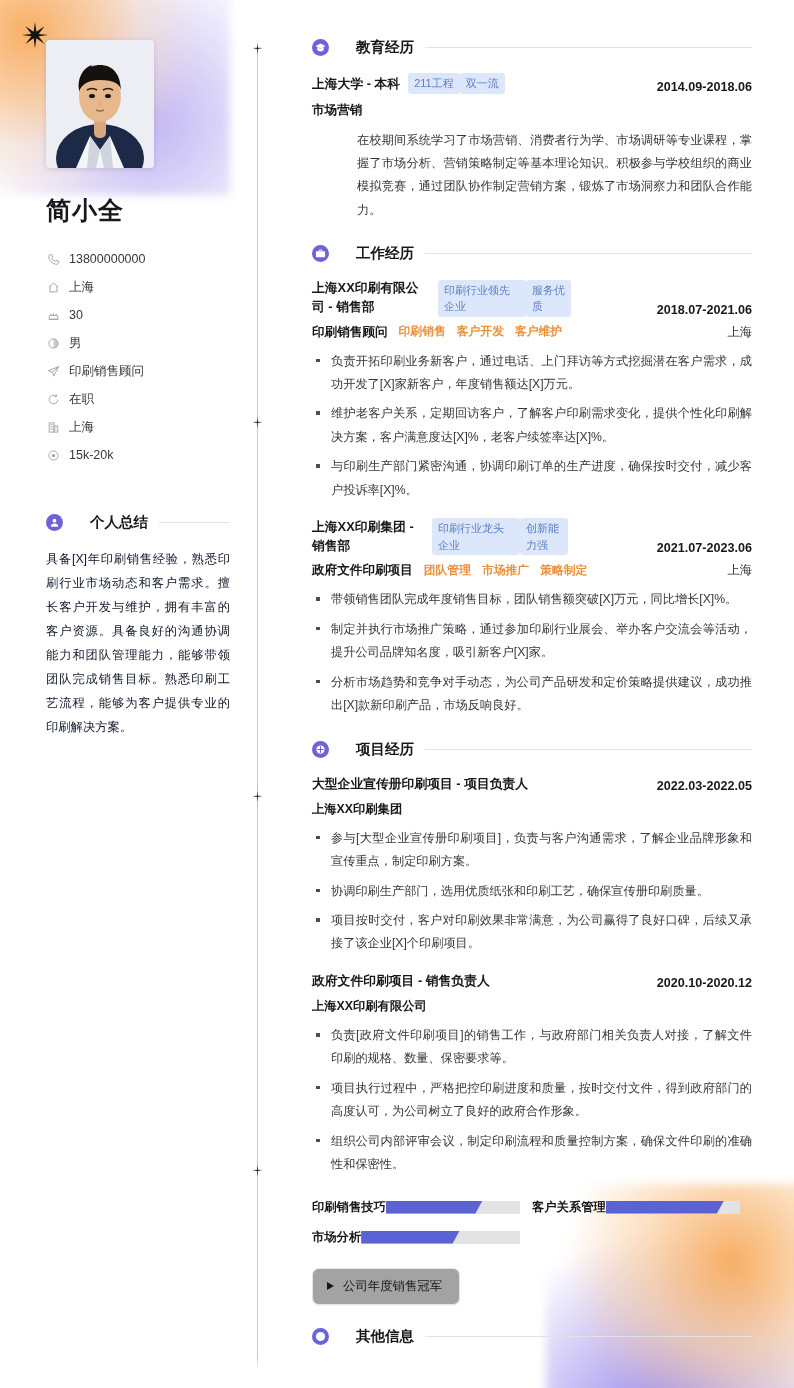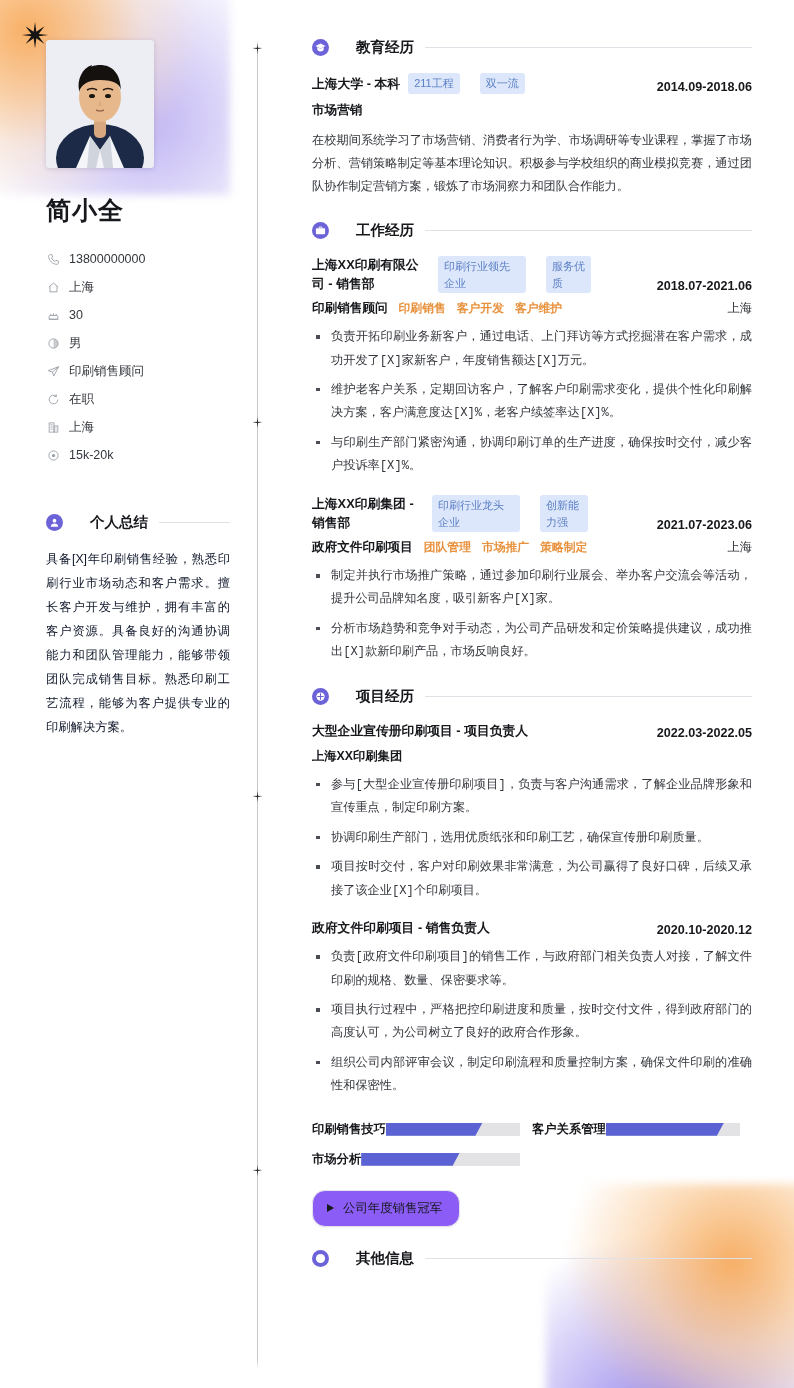--- a/index.html
+++ b/index.html
@@ -142,21 +142,21 @@
   }
   .entry-top .etitle {
     font-size: 12.8px;
     font-weight: 700;
     color: #17181c;
     line-height: 1.5;
     flex: 0 1 auto;
   }
   .entry-top .tags {
     display: flex;
-    gap: 20px;
+    gap: 0;
     flex: 1 1 auto;
     flex-wrap: wrap;
     padding-top: 1px;
   }
   .tag-blue {
     background: #dde7fb;
     color: #5b7fc4;
     font-size: 11px;
     line-height: 1.5;
     padding: 2px 6px;
@@ -207,25 +207,25 @@
     font-size: 12.3px;
     font-weight: 700;
     color: #17181c;
   }
   .para {
     margin-top: 10px;
     font-size: 12.2px;
     line-height: 1.92;
     color: #33363c;
     text-align: justify;
+    margin-left: 45px;
   }
   ul.bullets {
     margin-top: 9px;
     list-style: none;
-    font-family: Liberation Mono, monospace;
   }
   ul.bullets li {
     position: relative;
     padding-left: 19px;
     font-size: 12.2px;
     line-height: 1.92;
     color: #33363c;
     margin-bottom: 6px;
     text-align: justify;
   }
@@ -270,22 +270,22 @@
     background: #5b62d4;
     clip-path: polygon(0 0, 100% 0, calc(100% - 7px) 100%, 0 100%);
   }
   
   .awards { margin-top: 16px; display: flex; flex-wrap: wrap; gap: 10px; }
   .award-card {
     display: inline-flex;
     align-items: center;
     gap: 9px;
     border: 1px solid #e4e4ea;
-    border-radius: 13px;
-    background: #8b5cf6;
+    border-radius: 7px;
+    background: #a3a3a3;
     padding: 9px 17px 9px 14px;
     box-shadow: 0 1px 2px rgba(30,30,60,0.05);
   }
   .award-card .tri {
     width: 0; height: 0;
     border-left: 7px solid #17181c;
     border-top: 4.5px solid transparent;
     border-bottom: 4.5px solid transparent;
     flex: none;
   }
@@ -519,20 +519,21 @@
           <span class="edate">2021.07-2023.06</span>
         </div>
         <div class="entry-sub">
           <span class="role">政府文件印刷项目</span>
           <span class="tag-orange">团队管理</span>
           <span class="tag-orange">市场推广</span>
           <span class="tag-orange">策略制定</span>
           <span class="loc">上海</span>
         </div>
         <ul class="bullets">
+          <li>带领销售团队完成年度销售目标，团队销售额突破[X]万元，同比增长[X]%。</li>
           <li>制定并执行市场推广策略，通过参加印刷行业展会、举办客户交流会等活动，提升公司品牌知名度，吸引新客户[X]家。</li>
           <li>分析市场趋势和竞争对手动态，为公司产品研发和定价策略提供建议，成功推出[X]款新印刷产品，市场反响良好。</li>
         </ul>
       </div>
     </div>
 
     <div class="rsec">
       <div class="sec-head">
         <span class="badge">
           <svg viewBox="0 0 24 24" fill="none" stroke="currentColor" stroke-width="2.2">
@@ -555,20 +556,21 @@
           <li>协调印刷生产部门，选用优质纸张和印刷工艺，确保宣传册印刷质量。</li>
           <li>项目按时交付，客户对印刷效果非常满意，为公司赢得了良好口碑，后续又承接了该企业[X]个印刷项目。</li>
         </ul>
       </div>
 
       <div class="entry">
         <div class="entry-top">
           <span class="etitle">政府文件印刷项目 - 销售负责人</span>
           <span class="edate">2020.10-2020.12</span>
         </div>
+        <div class="entry-org">上海XX印刷有限公司</div>
         <ul class="bullets">
           <li>负责[政府文件印刷项目]的销售工作，与政府部门相关负责人对接，了解文件印刷的规格、数量、保密要求等。</li>
           <li>项目执行过程中，严格把控印刷进度和质量，按时交付文件，得到政府部门的高度认可，为公司树立了良好的政府合作形象。</li>
           <li>组织公司内部评审会议，制定印刷流程和质量控制方案，确保文件印刷的准确性和保密性。</li>
         </ul>
       </div>
     </div>
 
     <div class="rsec">
 

